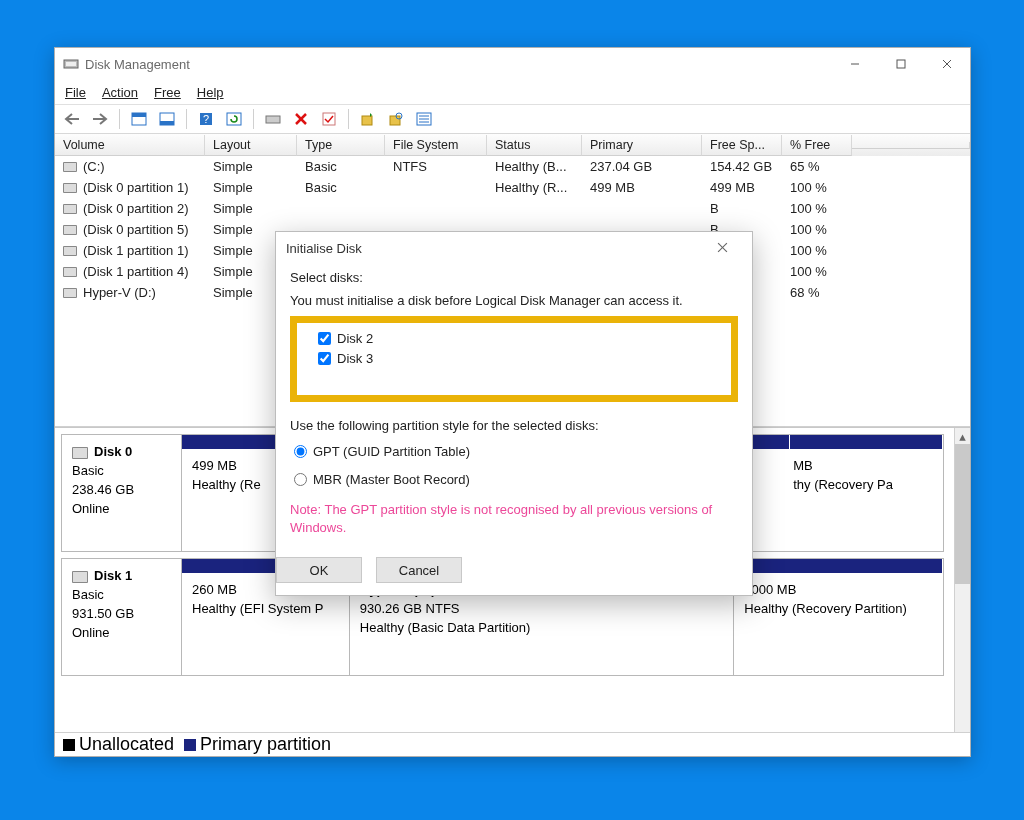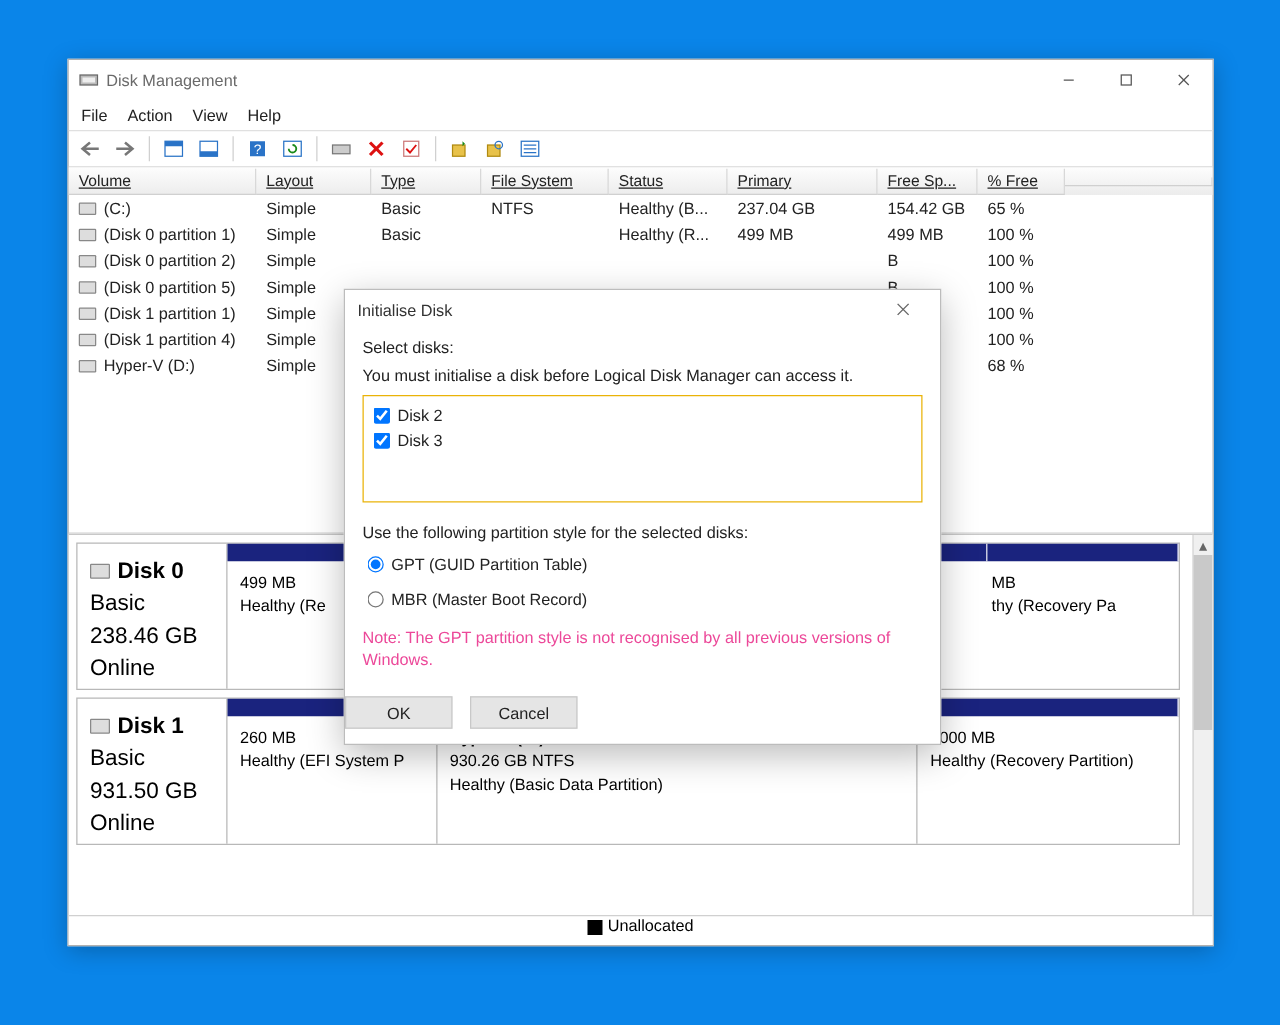--- a/index.html
+++ b/index.html
@@ -42,21 +42,21 @@
   
   .menubar {
     height: 24px;
     display:flex;
     align-items:center;
     gap: 16px;
     padding: 0 10px;
     font-size: 13px;
     color:#222;
   }
-  .menubar span { cursor:default; }
+  .menubar span { cursor:default;text-decoration:underline; }
   
   .toolbar {
     height: 30px;
     border-top:1px solid #e0e0e0;
     border-bottom:1px solid #d8d8d8;
     display:flex;
     align-items:center;
     gap:6px;
     padding:0 6px;
   }
@@ -72,21 +72,21 @@
   .thead {
     height: 22px;
     background: linear-gradient(#fdfdfd,#ececec);
     font-size:12.5px;
     color:#222;
   }
   .thead > div {
     padding: 3px 8px;
     border-right:1px solid #d8d8d8;
     border-bottom:1px solid #d0d0d0;
-    white-space:nowrap; overflow:hidden;text-decoration:underline;
+    white-space:nowrap; overflow:hidden;
   }
   .trow { height:21px; font-size:13px; color:#222; }
   .trow > div { padding: 2px 8px; white-space:nowrap; overflow:hidden; text-overflow:ellipsis; }
   .volcell { display:flex; align-items:center; gap:6px; }
   .volicon { width:14px; height:10px; background:#888; border-radius:1px; position:relative; }
   .volicon::after { content:""; position:absolute; inset:1px; background:#ddd; }
   .tablebody { height: 270px; }
   
   .lower {
     flex:1;
@@ -98,21 +98,21 @@
   .diskcard {
     display:flex;
     border:1px solid #b8b8b8;
     margin:6px 10px 0 6px;
     background:#fff;
   }
   .diskcard .left {
     width: 120px;
     border-right:1px solid #b8b8b8;
     padding:8px 10px;
-    font-size:18px;
+    font-size:13px;
     line-height:1.45;
   }
   .diskcard .left b { font-weight:600; }
   .diskcard .left .dicon { width:16px; height:12px; background:#888; display:inline-block; margin-right:6px; vertical-align:middle; border-radius:1px; position:relative;}
   .diskcard .left .dicon::after { content:""; position:absolute; inset:1px; background:#ddd; }
   .diskcard .right { flex:1; display:flex; flex-direction:column; }
   .stripes { display:flex; height:14px; }
   .stripe { background:#1a237e; border-right:1px solid #fff; }
   .parts { display:flex; flex:1; }
   .part {
@@ -133,22 +133,21 @@
   .scrollbtn { height:16px; display:flex; align-items:center; justify-content:center; color:#666; background:#f0f0f0;}
   .scrollthumb { background:#c9c9c9; height:140px; margin-top:0; }
   
   .legend {
     height:24px;
     border-top:1px solid #d0d0d0;
     display:flex;
     align-items:center;
     gap:10px;
     padding:0 8px;
-    font-size:13px;
-    flex-direction:column;
+    font-size:18px;
   }
   .swatch { width:12px; height:12px; display:inline-block; margin-right:4px; vertical-align:middle;}
   .sw-black { background:#000; }
   .sw-navy { background:#1a237e; }
 
   
   .dialog {
     position:absolute;
     left:275px; top:231px;
     width:478px;
@@ -160,23 +159,23 @@
   .dlg-title {
     height:32px;
     display:flex; align-items:center;
     padding:0 10px;
     color:#333;
   }
   .dlg-title .t { flex:1; }
   .dlg-close { width:40px; text-align:center; color:#666; }
   .dlg-body { padding: 6px 14px 12px 14px; display:flex; flex-direction:column; gap:8px; color:#222;}
   .listbox {
-    border:1px solid #eab308;
+    border:7px solid #eab308;
     height:86px;
-    padding:5px 8px;
+    padding:5px 21px;
     background:#fff;
   }
   .listbox label { display:flex; align-items:center; gap:6px; height:20px; }
   .radio-row { display:flex; align-items:center; gap:6px; margin-left:4px; height:20px;}
   .dlg-note { color:#ec4899; margin-top:4px; line-height:1.4; }
   .dlg-btns { display:flex; justify-content:flex-start; gap:14px; padding:8px 12px 12px 0;}
   .btn {
     min-width:86px; height:26px;
     background:#e5e5e5;
     border:1px solid #c8c8c8;
@@ -214,21 +213,21 @@
             <line x1="1" y1="1" x2="9" y2="9" stroke="#555"></line>
             <line x1="9" y1="1" x2="1" y2="9" stroke="#555"></line>
           </svg>
         </div>
     </div>
   </div>
 
   <div class="menubar">
     <span>File</span>
     <span>Action</span>
-    <span>View</span>
+    <span>Free</span>
     <span>Help</span>
   </div>
 
   <div class="toolbar">
     <div class="tbtn">
         <svg width="16" height="12" viewBox="0 0 16 12">
           <path d="M8 1 L2 6 L8 11 M2 6 H15" stroke="#777" fill="none" stroke-width="2"></path>
         </svg>
       </div>
     <div class="tbtn">

